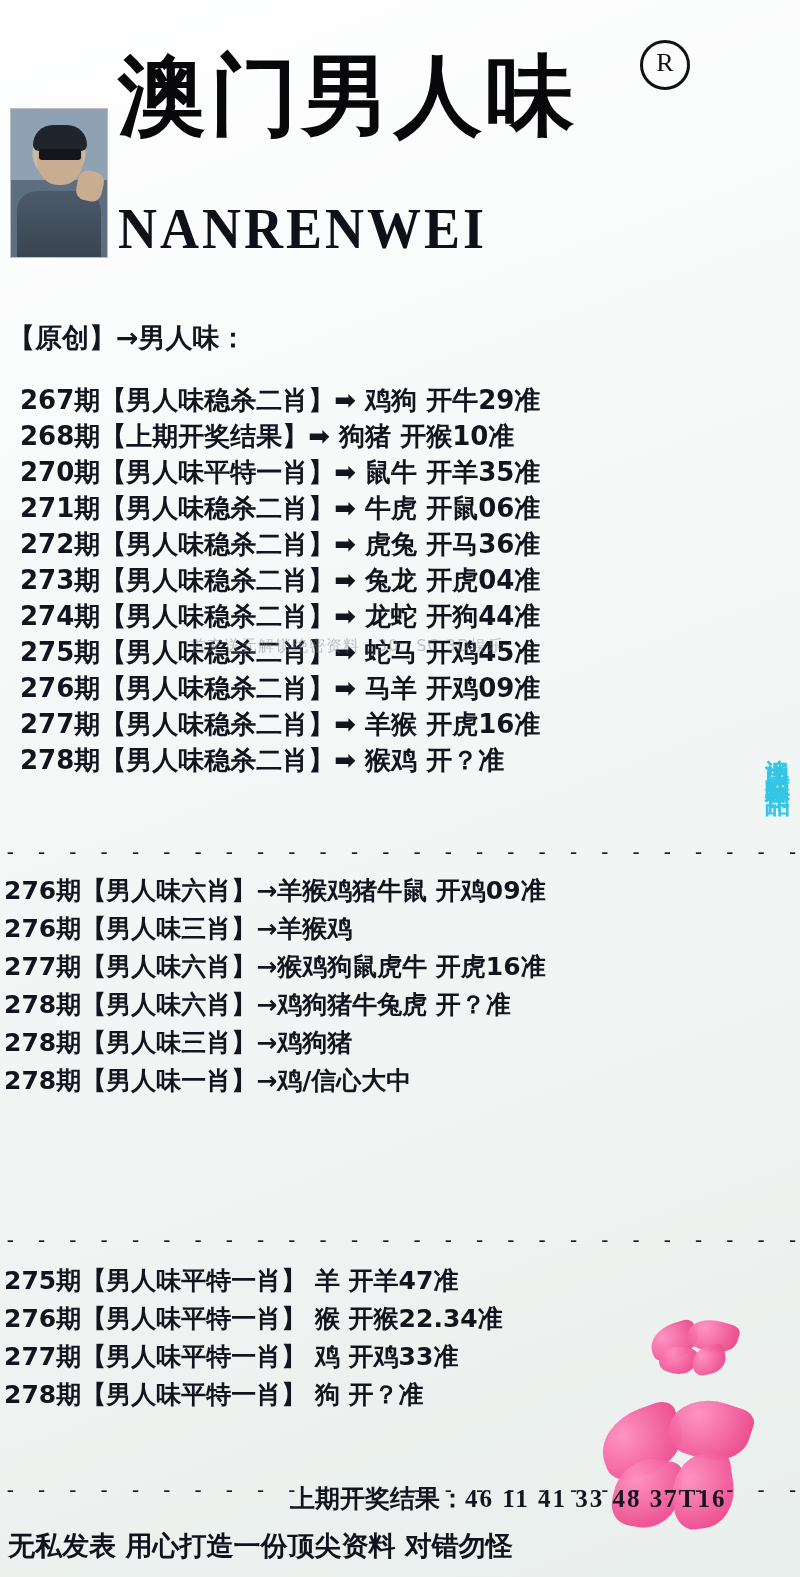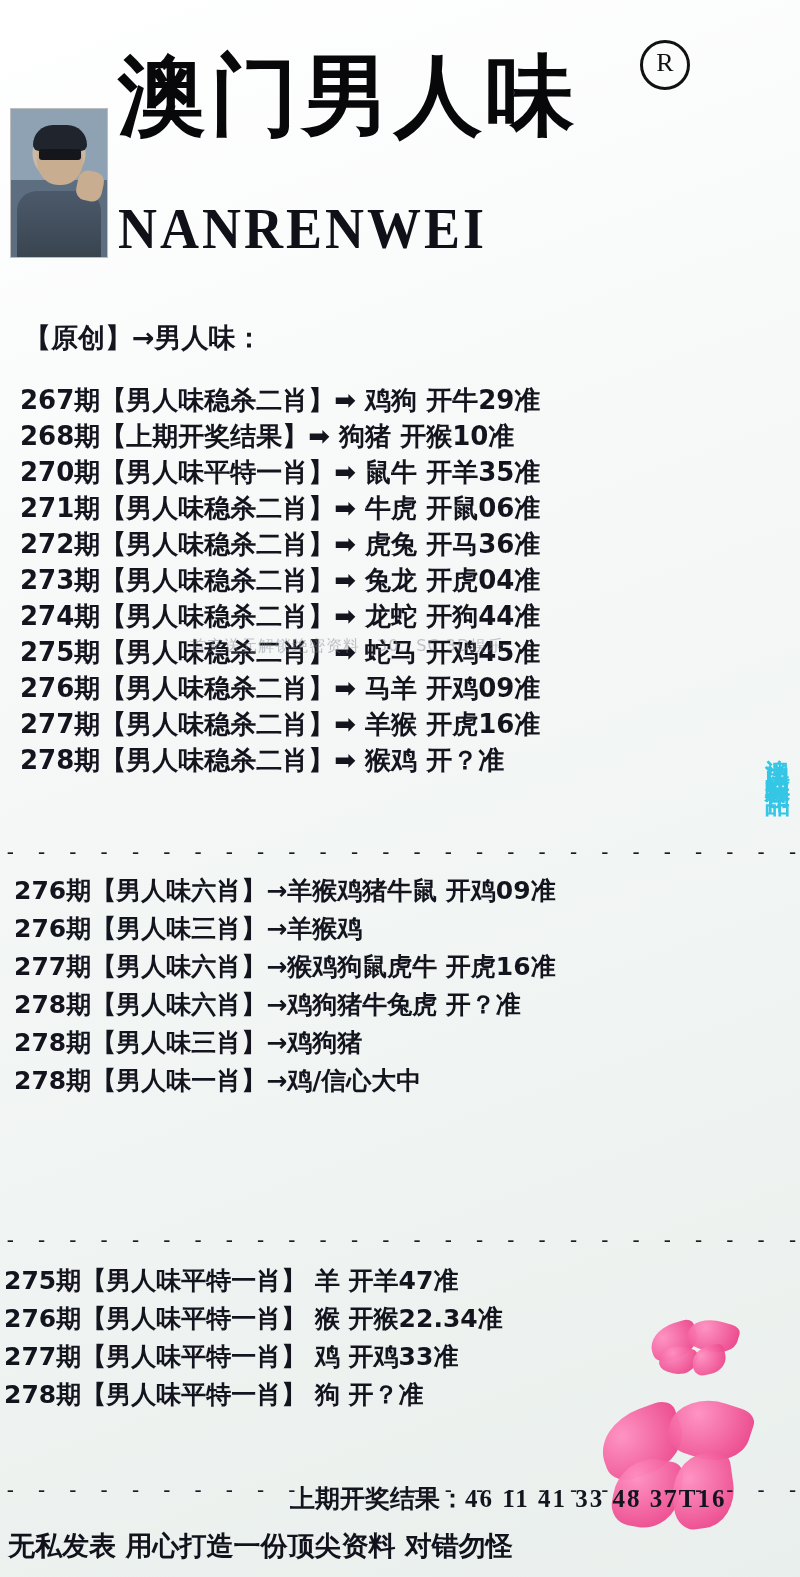--- a/index.html
+++ b/index.html
@@ -122,21 +122,21 @@
     letter-spacing: 3px;
     color: #101018;
     white-space: nowrap;
     transform: scaleY(1.06);
     transform-origin: left top;
   }
 
   
   .section-head {
     position: absolute;
-    left: 24px;
+    left: 8px;
     top: 320px;
     font-family: "DejaVu Sans", sans-serif;
     font-weight: bold;
     font-size: 27px;
     color: #15151f;
     white-space: nowrap;
   }
 
   
   .list {
@@ -149,21 +149,21 @@
     font-weight: bold;
     font-size: 26px;
     line-height: 36px;
     color: #14141e;
     white-space: nowrap;
     padding-left: 20px;
   }
 
   .list-a { top: 382px; }
   .list-b { top: 872px; }
-  .list-b .row { font-size: 25px; line-height: 38px; padding-left: 14px; }
+  .list-b .row { font-size: 25px; line-height: 38px; padding-left: 4px; }
   .list-c { top: 1262px; }
   .list-c .row { font-size: 25px; line-height: 38px; padding-left: 4px; }
 
   .dashes {
     position: absolute;
     left: 4px;
     font-family: "DejaVu Sans Mono", monospace;
     font-size: 21px;
     letter-spacing: 3px;
     color: #1b1b28;

